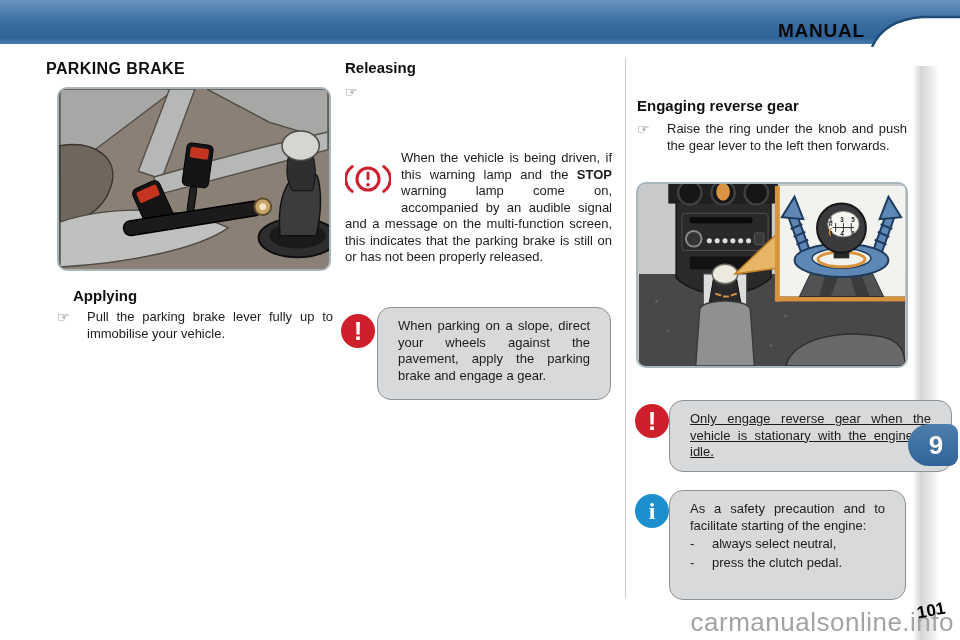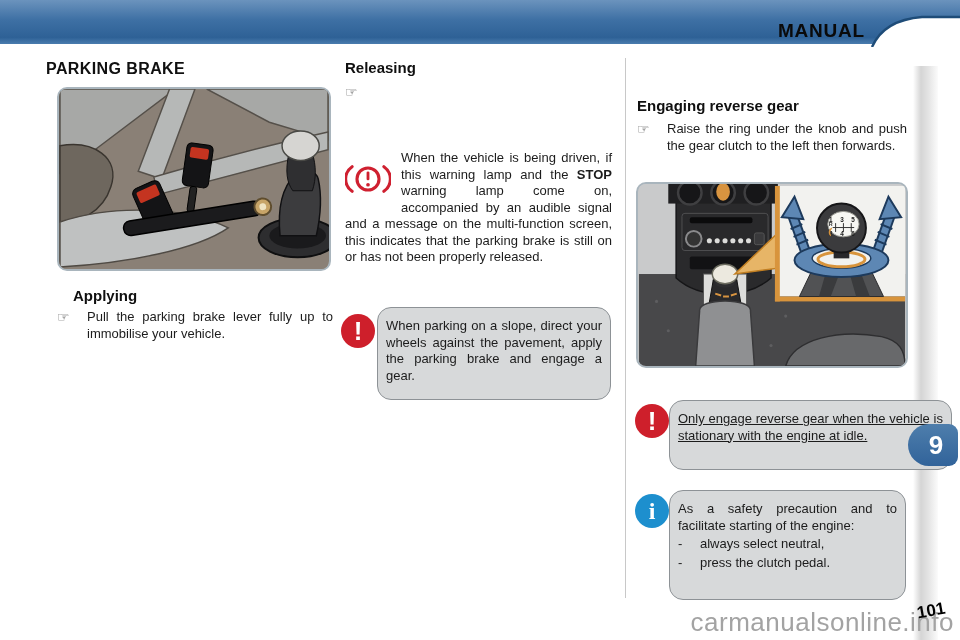--- a/index.html
+++ b/index.html
@@ -19,21 +19,21 @@
         color:#fff;font-size:26px;font-weight:bold;}
   
   .h1{position:absolute;font-size:16px;font-weight:bold;letter-spacing:.4px;color:#101010;}
   .h2{position:absolute;font-size:15px;font-weight:bold;color:#101010;}
   .txt{font-size:13px;line-height:16.5px;text-align:justify;margin:0;}
   .blk{position:absolute;}
   .bullet{display:flex;gap:9px;}
   .ptr{flex:0 0 21px;color:#555;font-size:14px;line-height:16px;font-family:"DejaVu Sans",sans-serif;}
   
   .note-box{position:absolute;background:#d7d9da;border:1.5px solid #8d9296;border-radius:14px;
-            padding:10px 8px;font-size:13px;line-height:16.5px;text-align:justify;box-sizing:border-box;}
+            padding:10px 20px;font-size:13px;line-height:16.5px;text-align:justify;box-sizing:border-box;}
   .li{display:flex;gap:14px;margin-top:2px;text-align:left;}
   .li .dash{flex:0 0 8px;}
   
   .disc{position:absolute;width:34px;height:34px;border-radius:50%;display:flex;align-items:center;
         justify-content:center;color:#fff;font-weight:bold;z-index:2;}
   .disc.red{background:#ce1f2b;font-size:26px;}
   .disc.blue{background:#1d8fce;font-family:"Liberation Serif",serif;font-size:24px;}
   
   .lamp-float{float:left;width:46px;height:30px;margin:14px 10px 8px 0;}
   
@@ -142,21 +142,21 @@
     <span>!</span>
   </div>
   <div class="note-box" style="left:377px;top:307px;width:234px;min-height:93px;">
     <span>When parking on a slope, direct your wheels against the pavement, apply the parking brake and engage a gear.</span>
   </div>
 
   <div class="h2" style="left:637px;top:97px;">Engaging reverse gear</div>
   <div class="blk" style="left:637px;top:121px;width:270px;">
     <div class="bullet">
       <span class="ptr">☞</span>
-      <p class="txt">Raise the ring under the knob and push the gear clutch to the left then forwards.</p>
+      <p class="txt">Raise the ring under the knob and push the gear lever to the left then forwards.</p>
     </div>
   </div>
 
   <div class="img-frame" style="left:636px;top:182px;width:272px;height:186px;background:#c9cacb;">
     <svg width="268" height="182" viewBox="0 0 272 186">
       <rect width="272" height="186" fill="#c9cacb"></rect>
       <rect x="0" y="92" width="272" height="94" fill="#48484a"></rect>
       <circle cx="18" cy="120" r="1.6" fill="#5e5e60"></circle>
         <circle cx="30" cy="150" r="1.6" fill="#5e5e60"></circle>
       <circle cx="150" cy="135" r="1.6" fill="#5e5e60"></circle>

